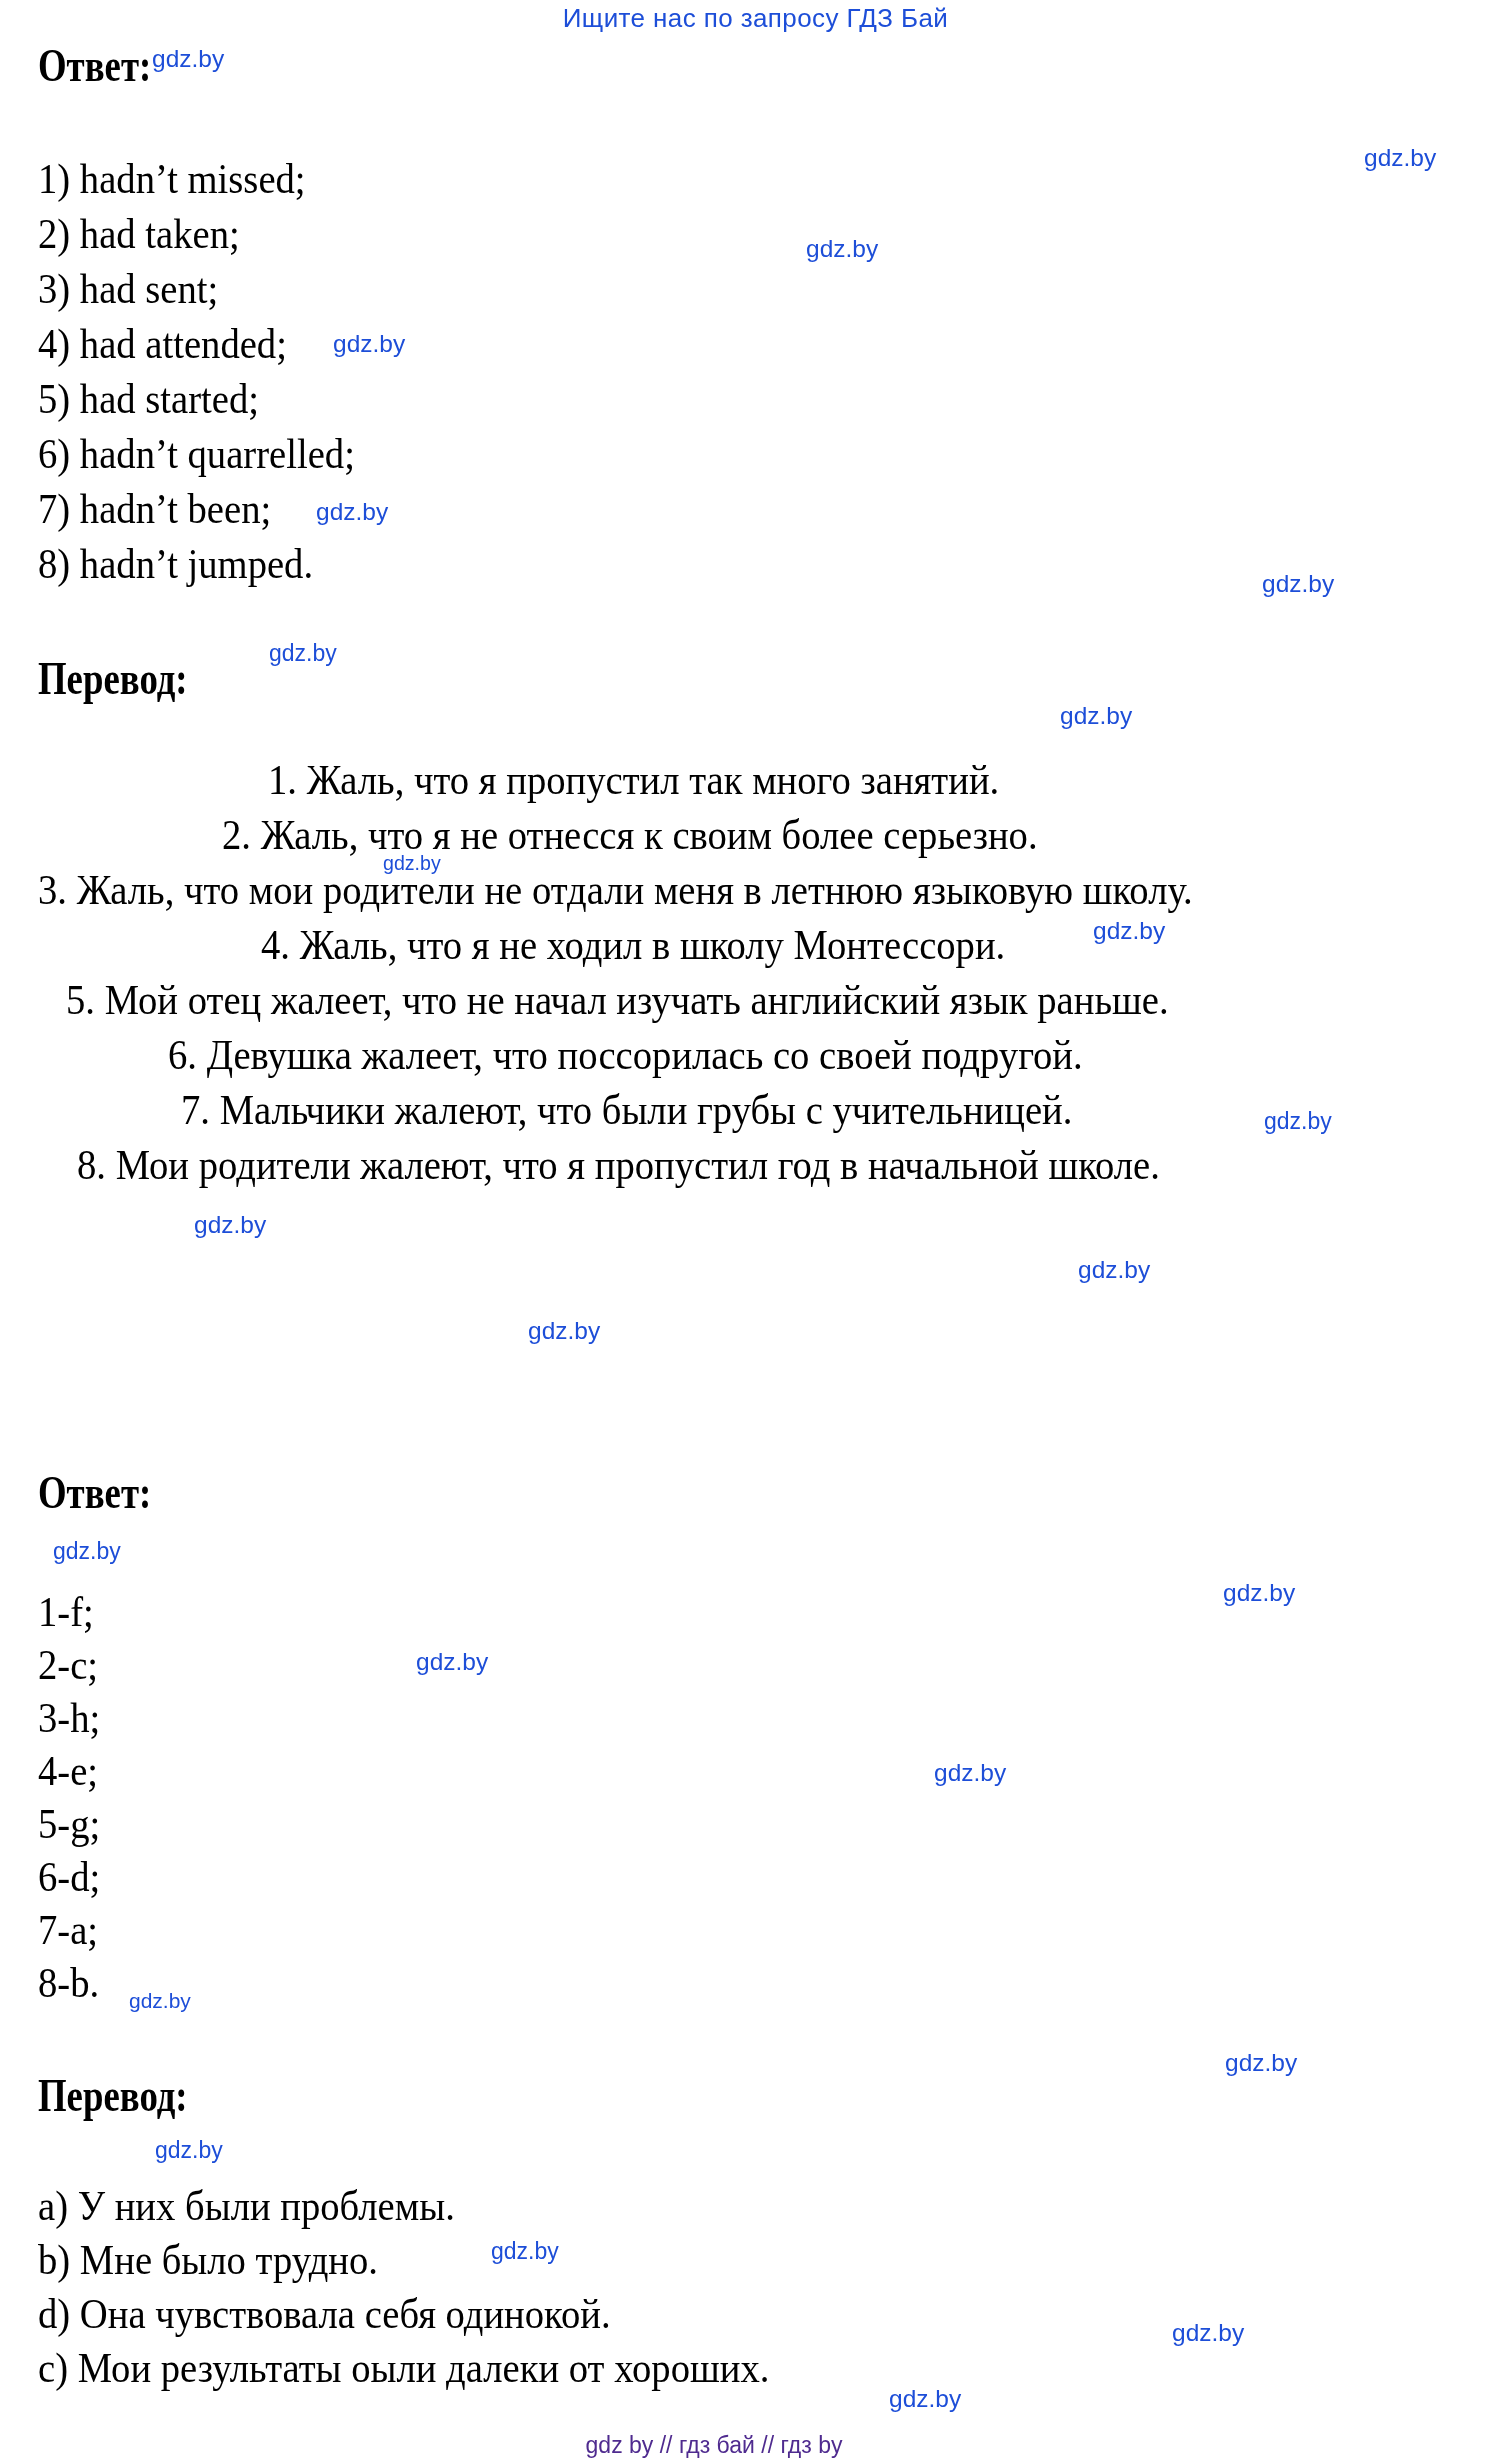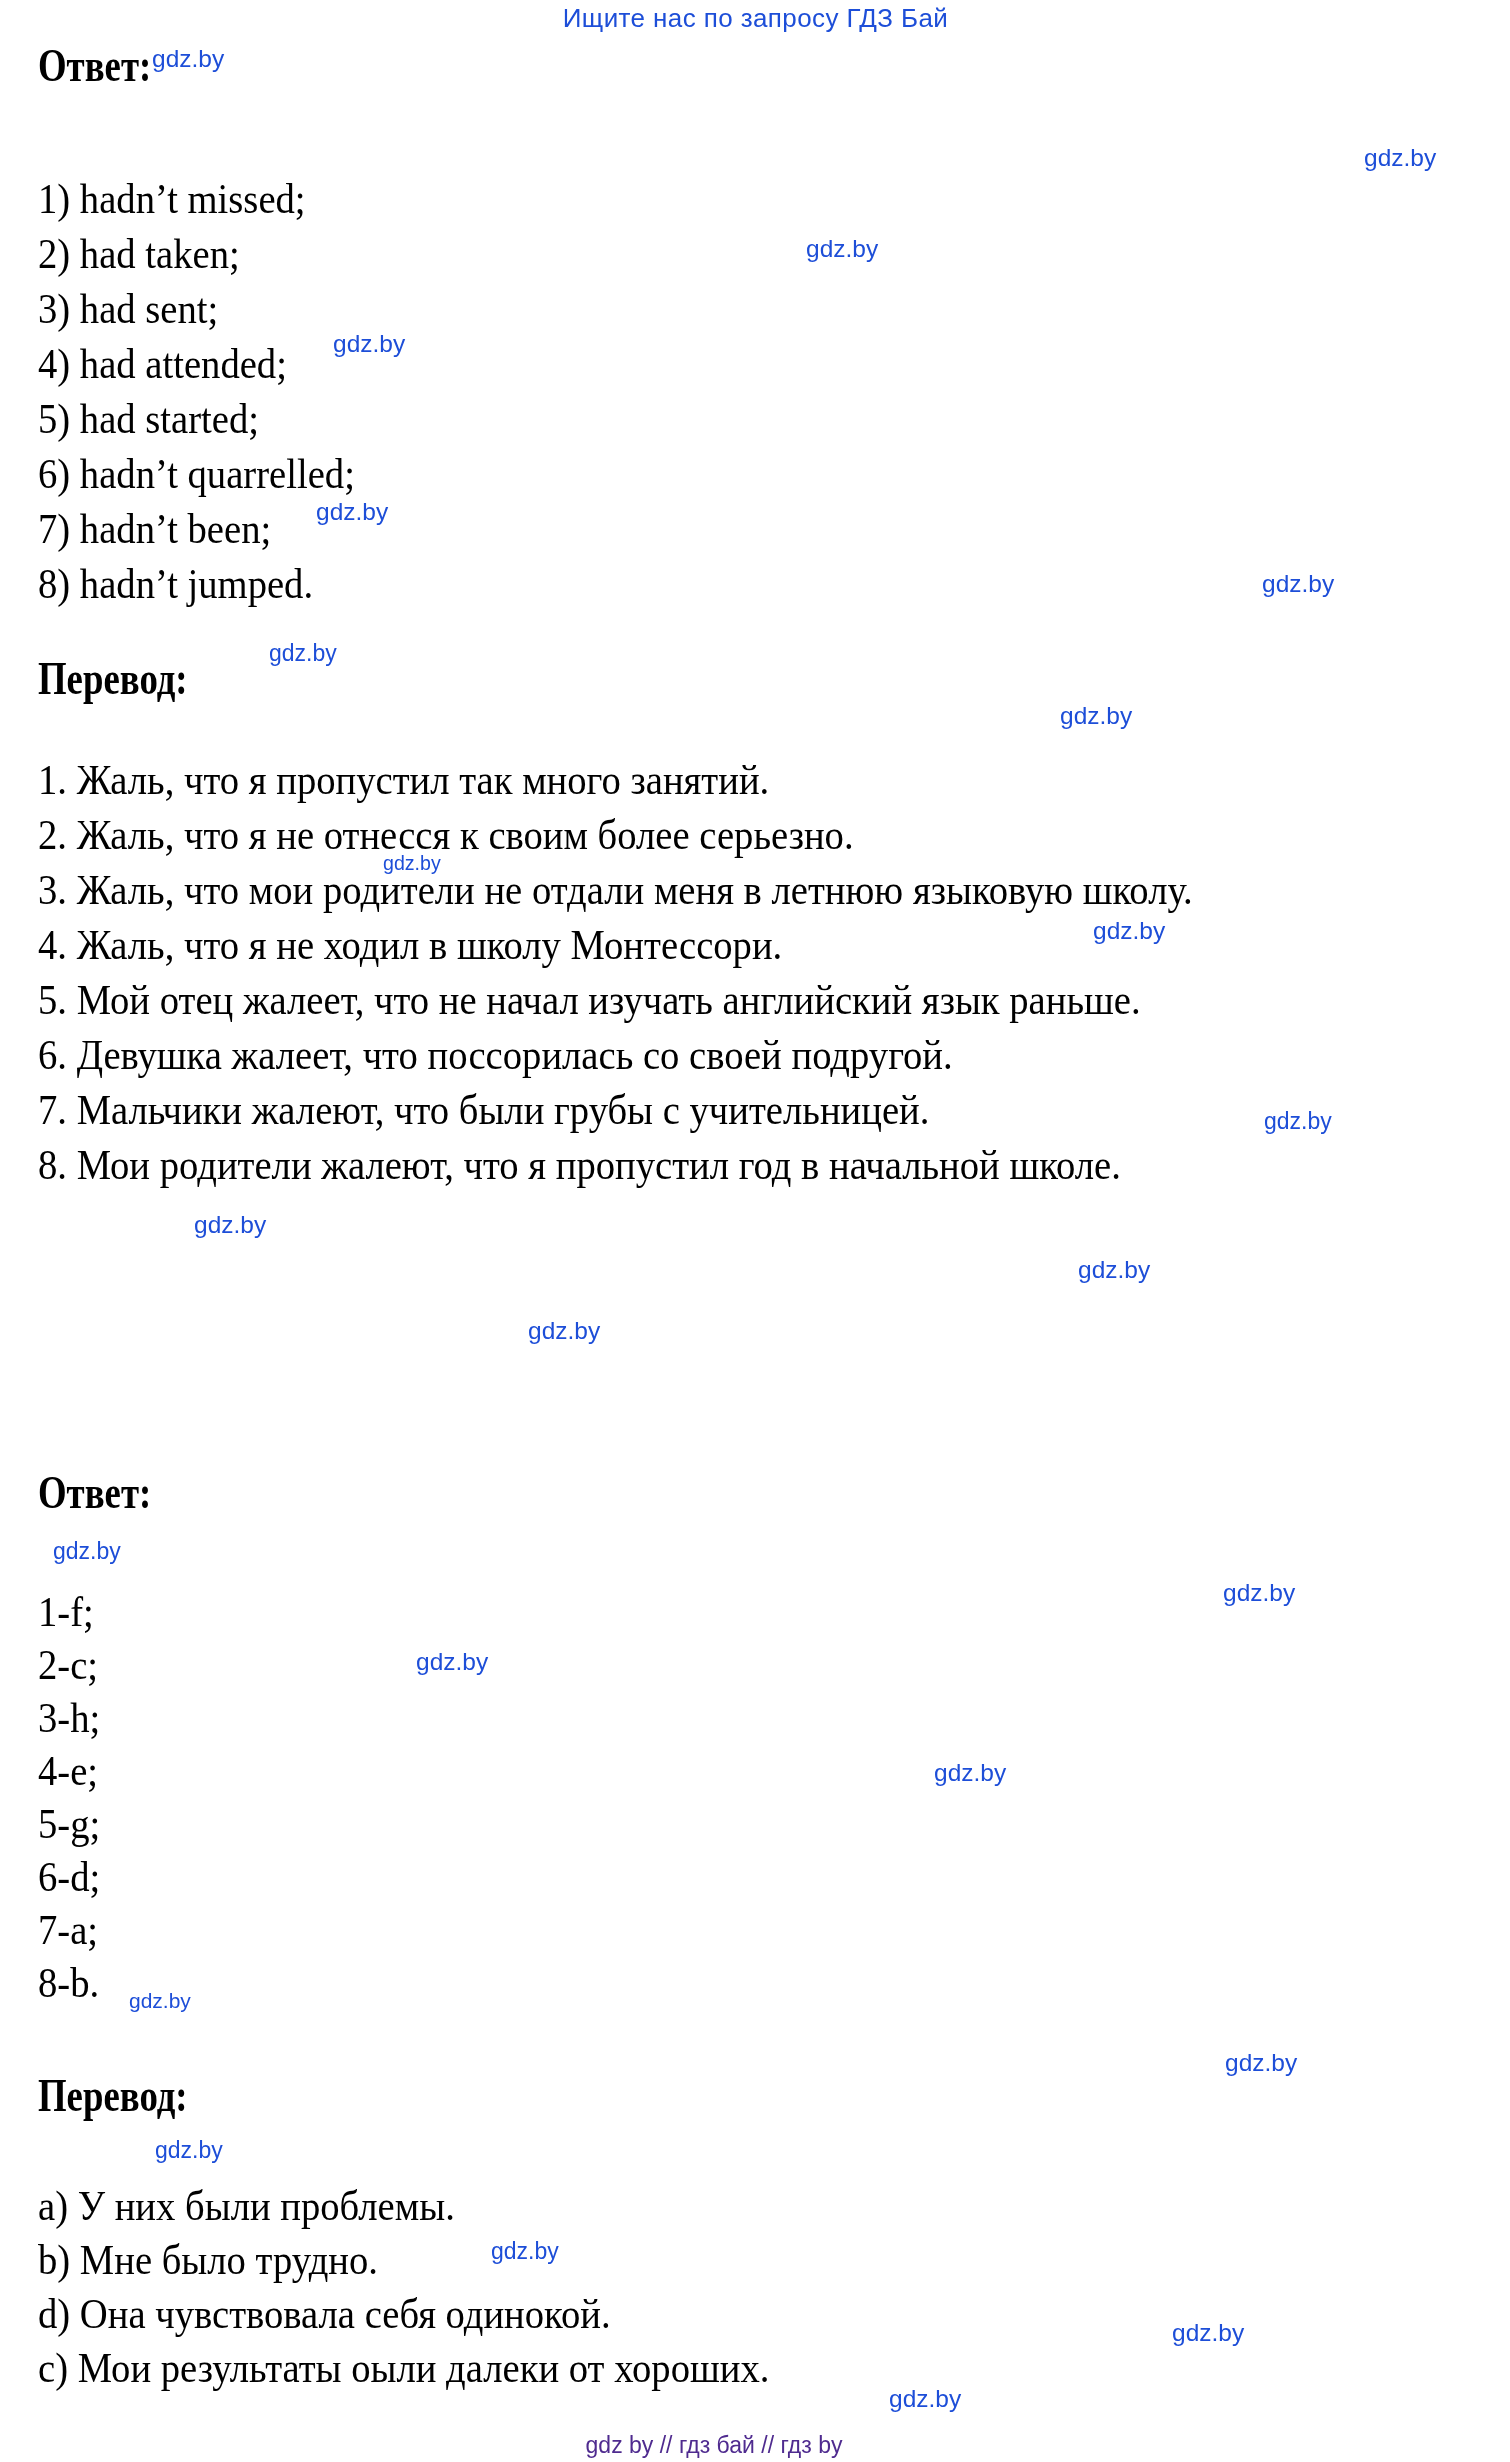--- a/index.html
+++ b/index.html
@@ -11,21 +11,21 @@
     position:absolute; top:3.3px; left:0; width:100%; text-align:center;
     font:26px/31px "Liberation Sans", sans-serif; letter-spacing:0.4px;
   }
   .heading {
     position:absolute; left:38px; margin:0;
     font-weight:bold; font-size:46px; line-height:49px; white-space:nowrap;
   }
   .list { position:absolute; left:38px; }
   .ln { white-space:nowrap; font-size:42px; }
   .eng .ln   { height:55px; line-height:55px; }
-  .rus .ln   { height:55px; line-height:55px; }
+  .rus .ln   { height:55px; line-height:55px;text-align:center; }
   .match .ln { height:53px; line-height:53px; }
   .tr2 .ln   { height:54px; line-height:54px; }
   .exline {
     position:absolute; left:38px; font-size:42px; line-height:55px; white-space:nowrap;
   }
   
   .cx { display:inline-block; transform:scaleX(.92); transform-origin:0 50%; white-space:nowrap; }
   .hx { transform:scaleX(.8); }
   .wm {
     position:absolute; font:24.5px/26px "Liberation Sans", sans-serif;
@@ -41,21 +41,21 @@
 </style>
 </head>
 <body>
 
 <div class="page">
 
   <div class="promo" style="color: #1d4ed8;">Ищите нас по запросу ГДЗ Бай</div>
 
   <h2 class="heading" style="top:41px"><span class="cx hx">Ответ:</span></h2>
 
-  <div class="list eng" style="top:172px">
+  <div class="list eng" style="top:152px">
     <div class="ln"><span class="cx">1) hadn’t missed;</span></div>
     <div class="ln"><span class="cx">2) had taken;</span></div>
     <div class="ln"><span class="cx">3) had sent;</span></div>
     <div class="ln"><span class="cx">4) had attended;</span></div>
     <div class="ln"><span class="cx">5) had started;</span></div>
     <div class="ln"><span class="cx">6) hadn’t quarrelled;</span></div>
     <div class="ln"><span class="cx">7) hadn’t been;</span></div>
     <div class="ln"><span class="cx">8) hadn’t jumped.</span></div>
   </div>
 

